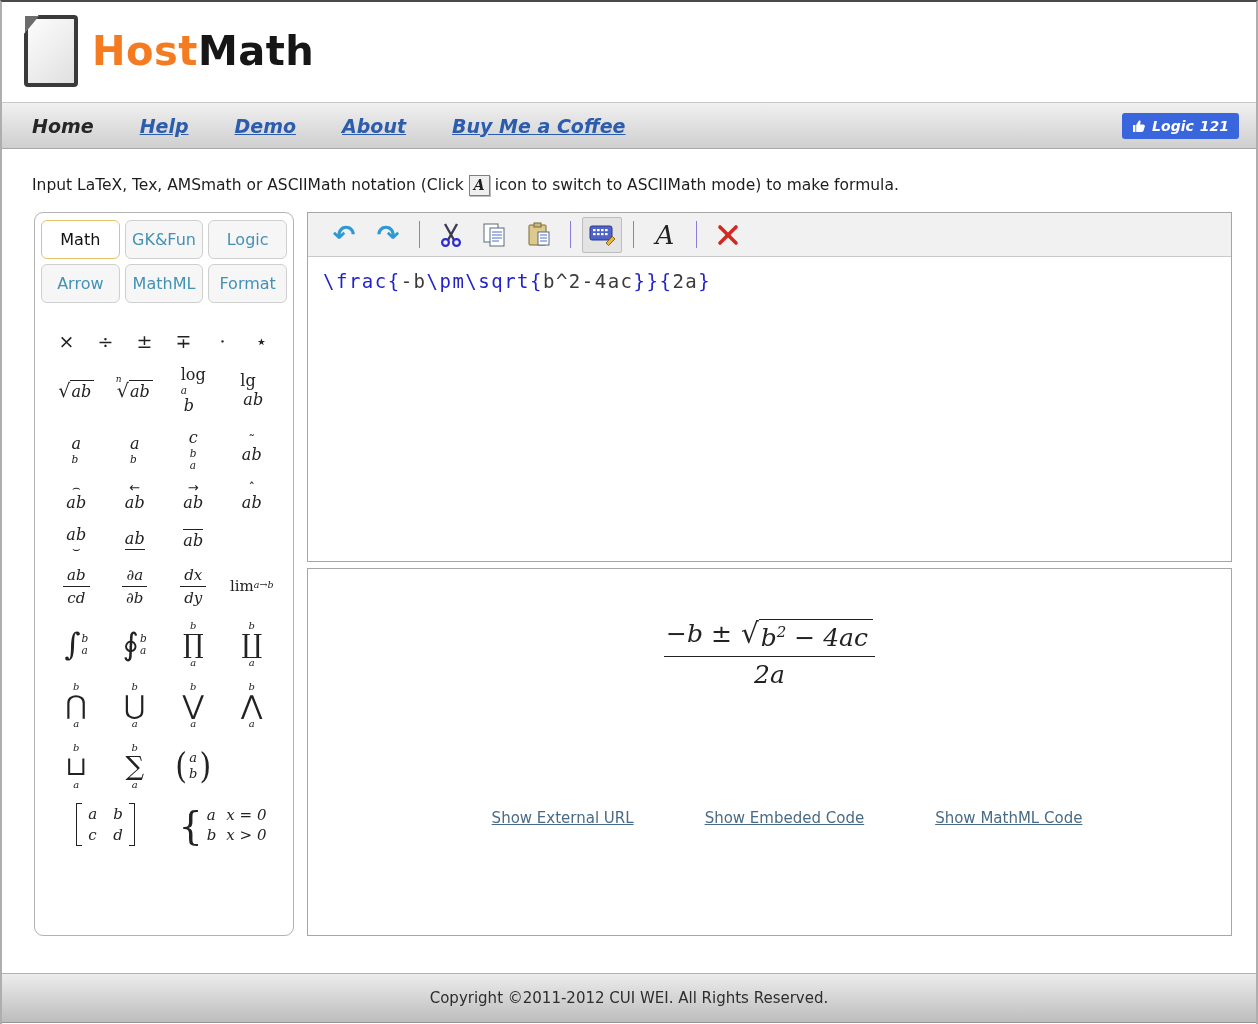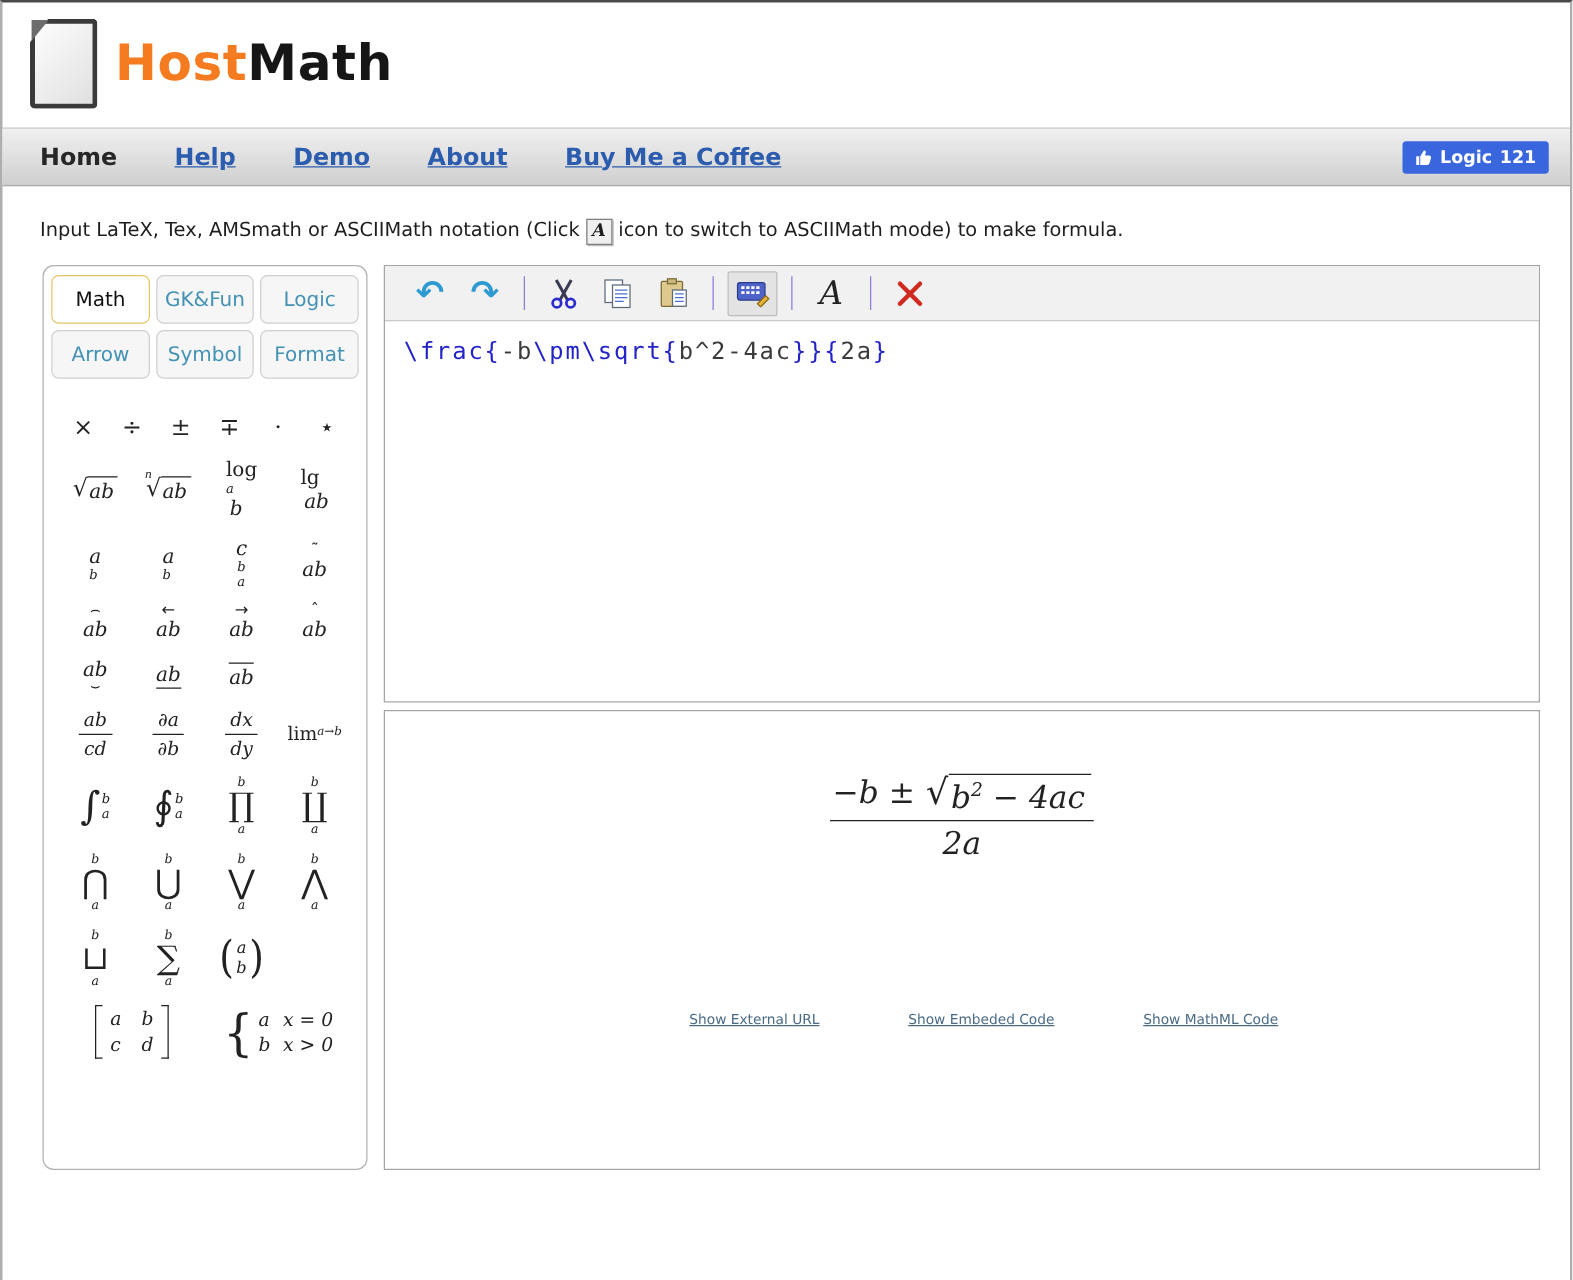--- a/index.html
+++ b/index.html
@@ -18,21 +18,21 @@
              clip-path:polygon(0 0,100% 0,0 100%);}
   .logo-text{display:flex;flex-direction:column;line-height:1.05;}
   .logo-title{font-size:40px;font-weight:bold;letter-spacing:.5px;}
   .logo-host{color:#f57b20;}
   .logo-math{color:#161616;}
   .logo-sub{font-size:21px;color:#a93d52;margin-top:3px;letter-spacing:1.5px;}
 
   
   .nav{position:relative;height:47px;background:linear-gradient(#f0f0f0,#cfcfcf);
        border-top:1px solid #c8c8c8;border-bottom:1px solid #a8a8a8;
-       display:flex;align-items:center;padding-left:30px;box-sizing:border-box;}
+       display:flex;align-items:center;padding-left:30px;box-sizing:border-box;font-style:italic;}
   .nav-link{font-size:19px;font-weight:bold;color:#2b5cad;text-decoration:underline;margin-right:46px;cursor:pointer;}
   .nav-link.active{color:#262626;text-decoration:none;}
   .like-button{position:absolute;right:17px;top:10px;height:26px;background:#3a66dd;border-radius:3px;
                color:#fff;font-size:14px;font-weight:bold;display:flex;align-items:center;gap:6px;
                padding:0 10px;cursor:pointer;box-sizing:border-box;}
 
   
   .instruction{margin:26px 0 16px 30px;font-size:15.5px;color:#1d1d1d;}
   .ascii-box{display:inline-block;border:1px solid #7f7f7f;background:#efefef;box-shadow:1px 1px 0 #bdbdbd;
              padding:0 4px;margin:0 5px;font-family:"DejaVu Serif","Liberation Serif",serif;
@@ -117,21 +117,21 @@
                 font-family:"DejaVu Serif","Liberation Serif",serif;color:#222;}
   .frac{display:inline-flex;flex-direction:column;align-items:center;}
   .frac-num{font-size:25px;font-style:italic;display:flex;align-items:flex-start;padding:0 2px 4px;}
   .frac-den{border-top:1.7px solid #222;font-size:25px;font-style:italic;align-self:stretch;
             text-align:center;padding-top:3px;}
   .sqrt{display:inline-flex;align-items:flex-start;margin-left:9px;}
   .sqrt-sign{font-style:normal;font-size:28px;line-height:1.05;}
   .sqrt-body{border-top:1.7px solid #222;padding:3px 5px 0 2px;}
   .sqrt-body sup{font-size:15px;font-style:italic;}
   .result-links{position:absolute;top:240px;left:0;right:0;display:flex;justify-content:center;gap:36px;}
-  .result-link{color:#4a6b85;font-size:11px;text-decoration:underline;cursor:pointer;margin-left:35px;}
+  .result-link{color:#4a6b85;font-size:15px;text-decoration:underline;cursor:pointer;margin-left:35px;}
 
   
   .footer{margin-top:37px;height:50px;background:linear-gradient(#ececec,#bdbdbd);
           border-top:1px solid #b2b2b2;border-bottom:1px solid #979797;
           display:flex;align-items:center;justify-content:center;font-size:15px;color:#2e2e2e;box-sizing:border-box;}
 </style>
 </head>
 <body>
 
 <div class="page">
@@ -170,21 +170,21 @@
   </div>
 
   <div class="main">
 
     <div class="palette-panel">
       <div class="tabs">
           <div class="tab active">Math</div>
           <div class="tab">GK&amp;Fun</div>
           <div class="tab">Logic</div>
           <div class="tab">Arrow</div>
-          <div class="tab">Symbol</div>
+          <div class="tab">MathML</div>
           <div class="tab">Format</div>
         </div>
       <div class="pal-rows">
           <div class="pal-row" style="grid-template-columns: repeat(6, 1fr);">
             <div class="pal-item">
               <span class="m-t">×</span>
             </div>
             <div class="pal-item">
               <span class="m-t">÷</span>
             </div>
@@ -517,14 +517,17 @@
         <div class="result-links">
             <a class="result-link">Show External URL</a>
             <a class="result-link">Show Embeded Code</a>
             <a class="result-link">Show MathML Code</a>
           </div>
       </div>
 
     </div>
   </div>
 
+  <div class="footer">
+    <span>Copyright ©2011-2012 CUI WEI. All Rights Reserved.</span>
+  </div>
 
 </div>
 
 </body></html>

